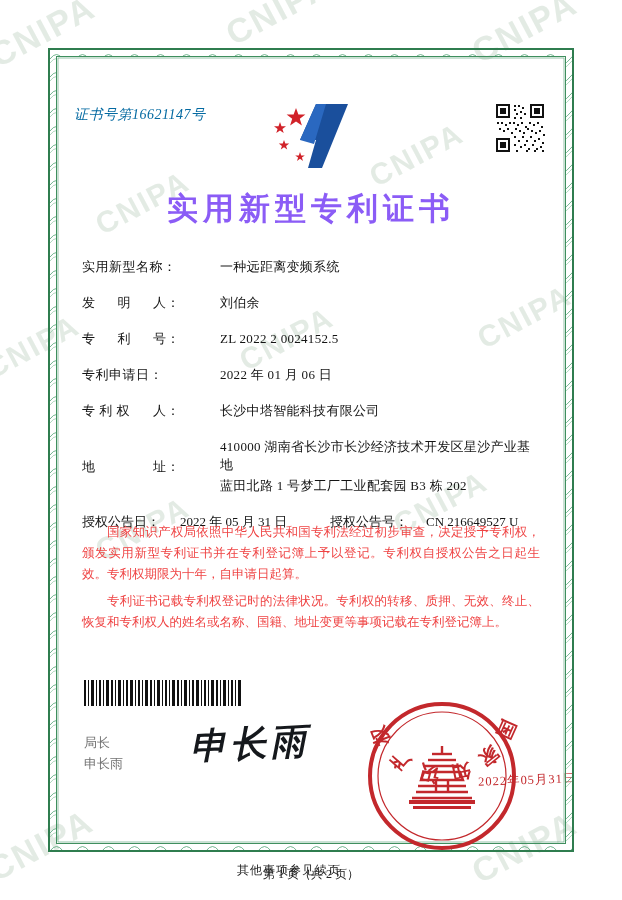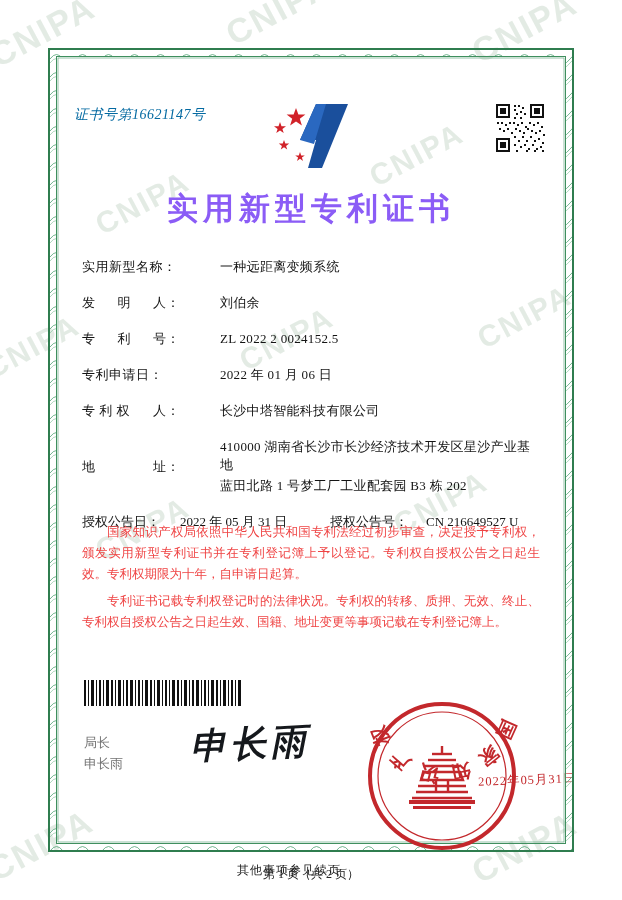--- a/index.html
+++ b/index.html
@@ -427,21 +427,21 @@
         <div class="lbl">授权公告日：</div>
         <div class="val">2022 年 05 月 31 日</div>
         <div class="lbl2">授权公告号：</div>
         <div class="val2">CN 216649527 U</div>
       </div>
 
     </div>
 
     <div class="paragraphs">
       <p>国家知识产权局依照中华人民共和国专利法经过初步审查，决定授予专利权，颁发实用新型专利证书并在专利登记簿上予以登记。专利权自授权公告之日起生效。专利权期限为十年，自申请日起算。</p>
-      <p>专利证书记载专利权登记时的法律状况。专利权的转移、质押、无效、终止、专利权自授权公告之日起生效、国籍、地址变更等事项记载在专利登记簿上。</p>
+      <p>专利证书记载专利权登记时的法律状况。专利权的转移、质押、无效、终止、恢复和专利权人的姓名或名称、国籍、地址变更等事项记载在专利登记簿上。</p>
     </div>
 
     <svg class="barcode" viewBox="0 0 160 26" preserveAspectRatio="none">
       <g fill="#111">
         <rect x="0" y="0" width="2" height="26"></rect>
           <rect x="4" y="0" width="1" height="26"></rect>
         <rect x="7" y="0" width="3" height="26"></rect>
           <rect x="12" y="0" width="1" height="26"></rect>
         <rect x="15" y="0" width="2" height="26"></rect>
           <rect x="19" y="0" width="1" height="26"></rect>

